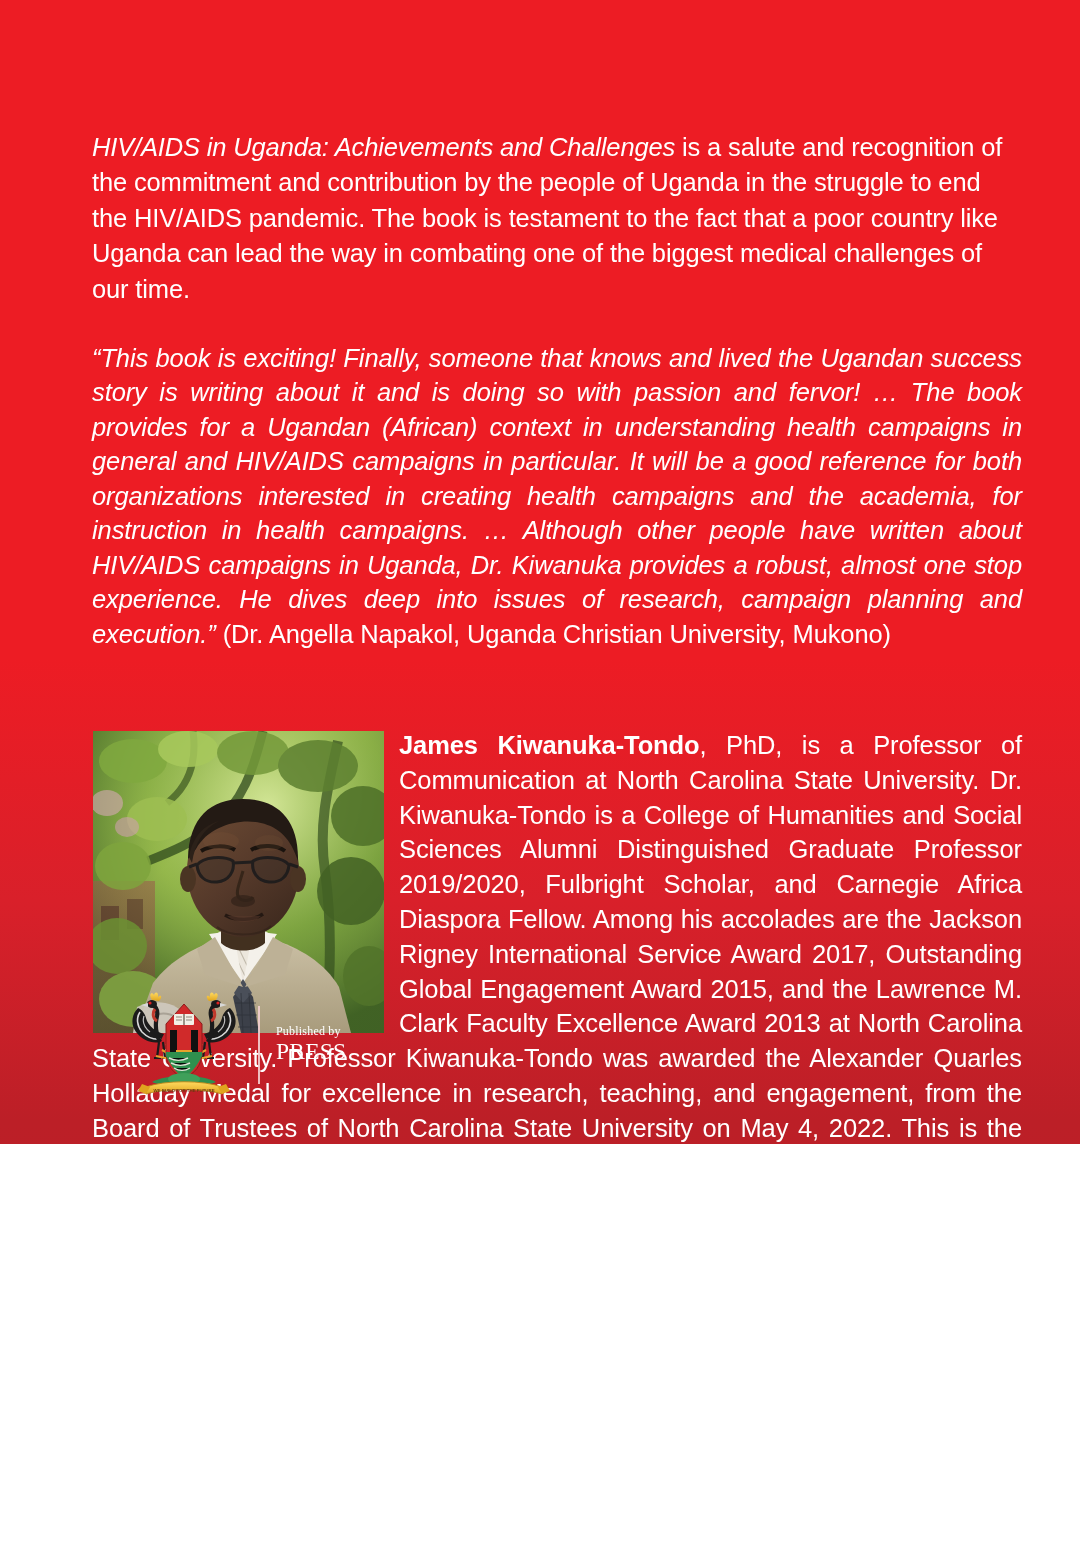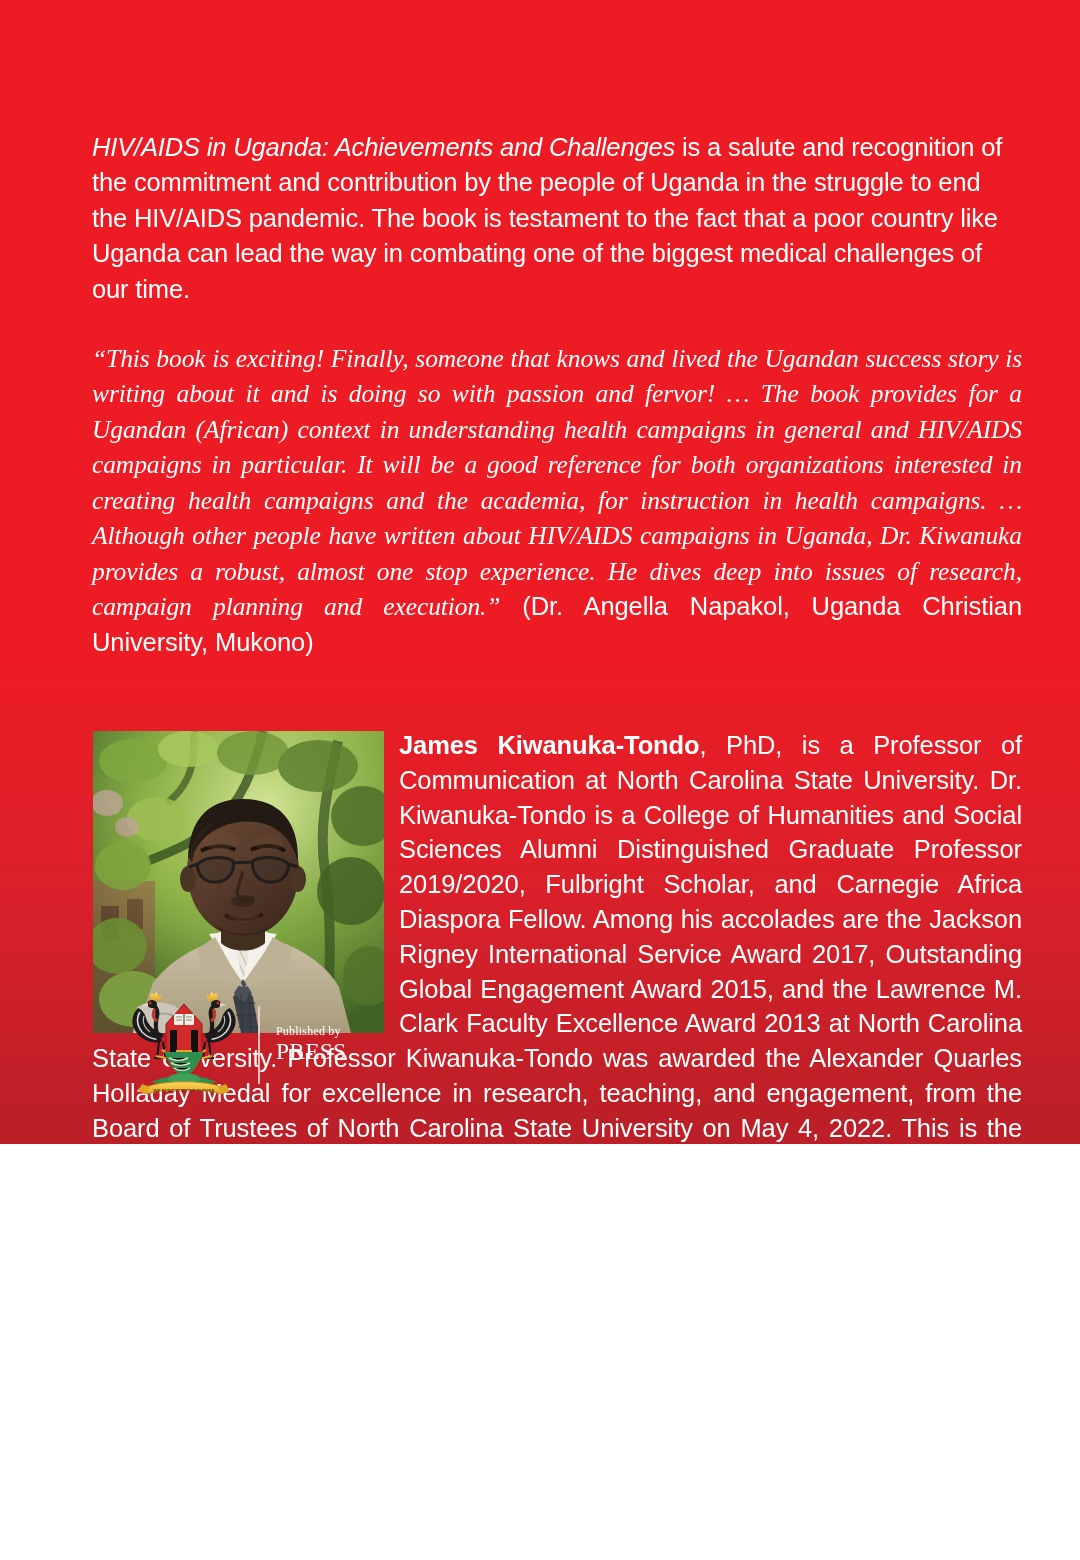--- a/index.html
+++ b/index.html
@@ -54,21 +54,20 @@
     color: #FFFFFF;
     font-family: "Liberation Sans", sans-serif;
     font-size: 25.5px;
     line-height: 34.5px;
     text-align: justify;
     text-justify: inter-word;
     letter-spacing: -0.1px;
   }
   .review .quoted {
     font-style: italic;
-    font-family: Liberation Serif, serif;
   }
   .review .attrib {
     font-style: normal;
   }
 
   
   .author-photo {
     position: absolute;
     left: 93px;
     top: 731px;

